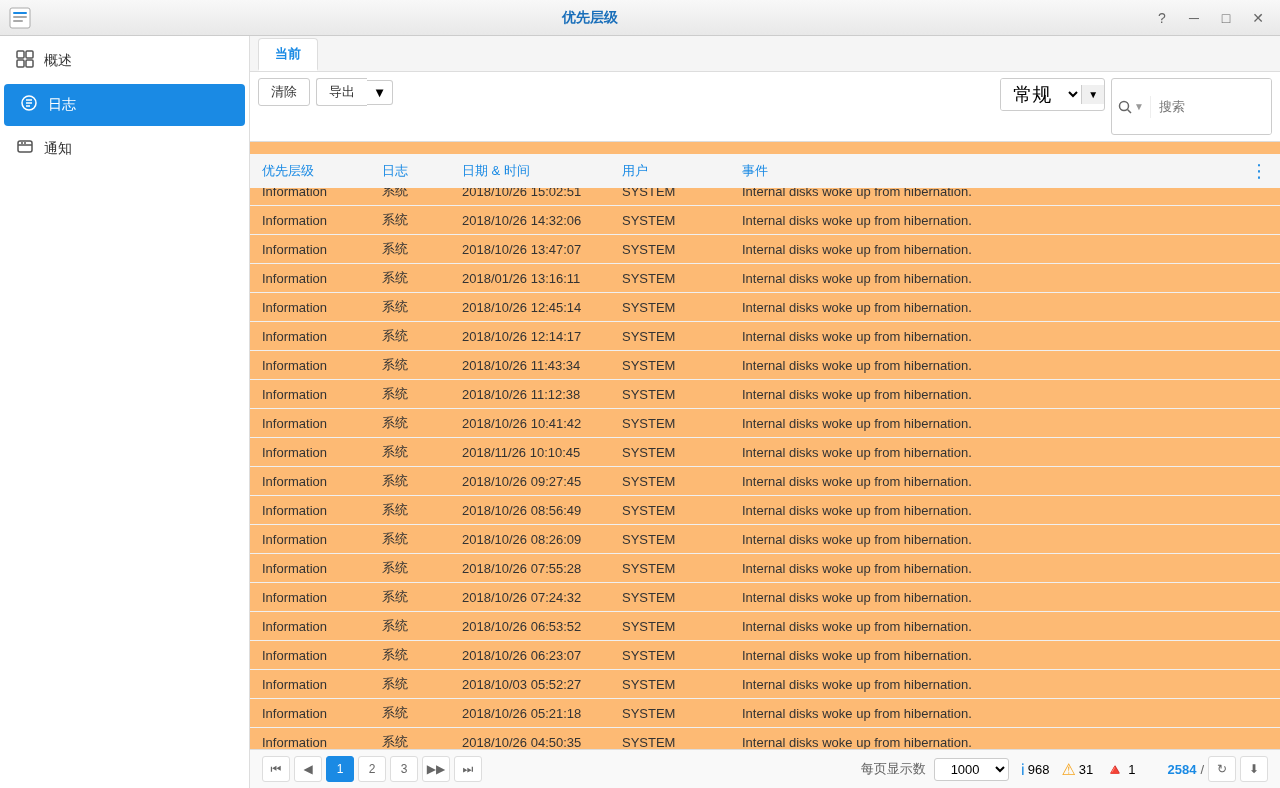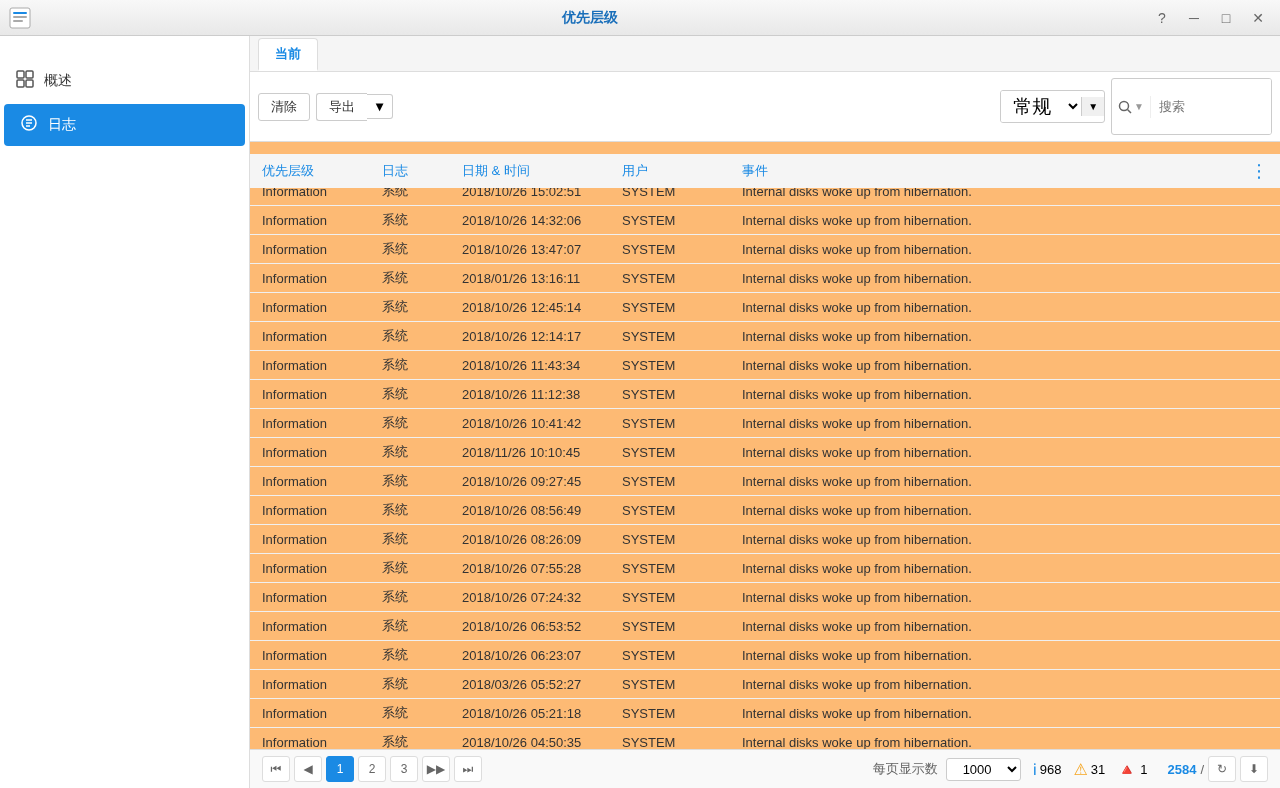--- a/index.html
+++ b/index.html
@@ -23,21 +23,21 @@
 
     
     .main-layout { display: flex; flex: 1; overflow: hidden; }
 
     
     .sidebar {
       width: 250px;
       background: white;
       border-right: 1px solid #ddd;
       flex-shrink: 0;
-      padding-top: 24px;
+      padding-top: 4px;
     }
     .sidebar-item {
       display: flex;
       align-items: center;
       padding: 10px 16px;
       cursor: pointer;
       gap: 10px;
       color: #333;
       font-size: 14px;
     }
@@ -66,21 +66,21 @@
       border-bottom: none;
       background: white;
       margin-right: 2px;
       border-radius: 4px 4px 0 0;
     }
     .tab.active { background: white; color: #1a8ae4; font-weight: bold; border-bottom: 2px solid white; }
 
     
     .toolbar {
       display: flex;
-      align-items: center;
+      align-items: flex-start;
       padding: 6px 8px;
       border-bottom: 1px solid #ddd;
       background: white;
       flex-shrink: 0;
       gap: 6px;
     }
     .toolbar-btn {
       padding: 4px 12px;
       border: 1px solid #ccc;
       background: white;
@@ -211,21 +211,21 @@
       border-radius: 3px;
       font-size: 13px;
       padding: 2px 12px;
       background: white;
     }
     .stats-item { display: flex; align-items: center; gap: 3px; margin-left: 8px; }
     .stats-icon-info { color: #1a8ae4; font-size: 16px; }
     .stats-icon-warn { color: #f5a623; font-size: 16px; }
     .stats-icon-error { color: #d0021b; font-size: 16px; }
     .page-count { margin-left: 16px; color: #666; font-size: 13px; display: flex; align-items: center; gap: 4px; }
-    .page-count-num { color: #1a8ae4; font-weight: bold; }
+    .page-count-num { color: #1a8ae4; font-weight: bold; margin-left: 12px; }
 
     
     .table-container::-webkit-scrollbar { width: 8px; }
     .table-container::-webkit-scrollbar-track { background: #f1f1f1; }
     .table-container::-webkit-scrollbar-thumb { background: #ccc; border-radius: 4px; }
   </style>
 </head>
 <body>
 
 <div class="titlebar">
@@ -263,20 +263,31 @@
     <div class="sidebar-item active">
       <span class="icon">
         <svg width="18" height="18" viewBox="0 0 18 18" fill="none">
           <circle cx="9" cy="9" r="7" stroke="white" stroke-width="1.5"></circle>
           <line x1="6" y1="9" x2="12" y2="9" stroke="white" stroke-width="1.5"></line>
           <line x1="6" y1="6" x2="12" y2="6" stroke="white" stroke-width="1.5"></line>
           <line x1="6" y1="12" x2="10" y2="12" stroke="white" stroke-width="1.5"></line>
         </svg>
       </span>
       <span>日志</span>
+    </div>
+    <div class="sidebar-item">
+      <span class="icon">
+        <svg width="18" height="18" viewBox="0 0 18 18" fill="none">
+          <rect x="2" y="3" width="14" height="11" rx="2" stroke="#555" stroke-width="1.5"></rect>
+          <line x1="2" y1="7" x2="16" y2="7" stroke="#555" stroke-width="1.5"></line>
+          <circle cx="6" cy="5" r="1" fill="#555"></circle>
+          <circle cx="9" cy="5" r="1" fill="#555"></circle>
+        </svg>
+      </span>
+      <span>通知</span>
     </div>
   </div>
 
   <div class="content-area">
 
     <div class="tab-bar">
       <div class="tab active">
         <span>当前</span>
       </div>
     </div>
@@ -466,21 +477,21 @@
               <td class="priority-info">Information</td>
               <td>系统</td>
               <td>2018/10/26 06:23:07</td>
               <td>SYSTEM</td>
               <td>Internal disks woke up from hibernation.</td>
               <td></td>
             </tr>
             <tr>
               <td class="priority-info">Information</td>
               <td>系统</td>
-              <td>2018/03/26 05:52:27</td>
+              <td>2018/10/03 05:52:27</td>
               <td>SYSTEM</td>
               <td>Internal disks woke up from hibernation.</td>
               <td></td>
             </tr>
             <tr>
               <td class="priority-info">Information</td>
               <td>系统</td>
               <td>2018/10/26 05:21:18</td>
               <td>SYSTEM</td>
               <td>Internal disks woke up from hibernation.</td>

